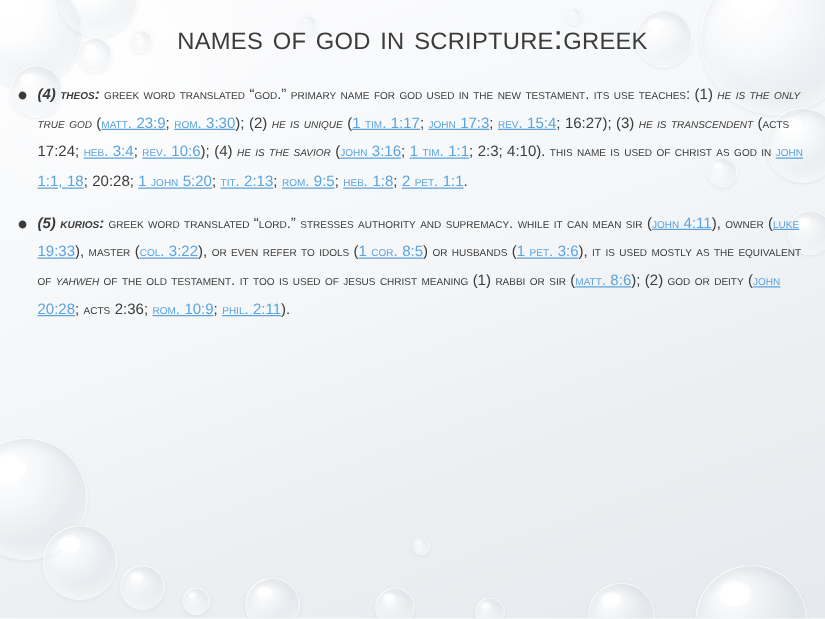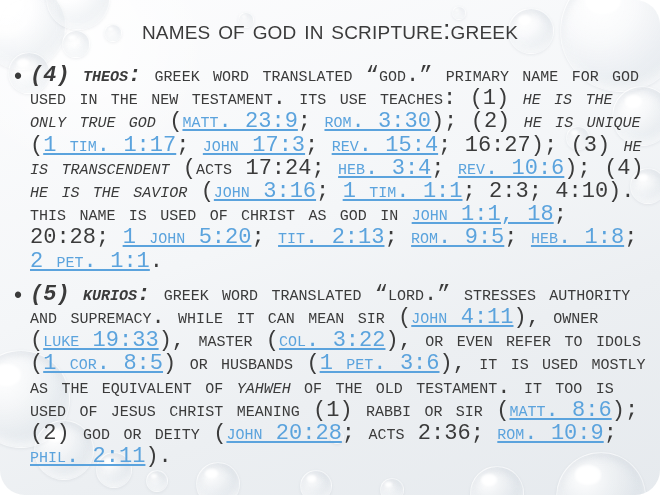--- a/index.html
+++ b/index.html
@@ -15,21 +15,20 @@
   }
   .slide {
     position: relative;
     width: 660px;
     height: 495px;
     background:
       radial-gradient(circle at 12% 8%, rgba(255,255,255,0.95) 0%, rgba(240,243,246,0.0) 18%),
       linear-gradient(160deg, #fdfdfe 0%, #f4f6f8 45%, #eceff2 70%, #e6eaee 100%);
     overflow: hidden;
     box-sizing: border-box;
-    border-radius: 25px;
   }
   
   .bubbles {
     position: absolute;
     inset: 0;
     pointer-events: none;
   }
   .bubble {
     position: absolute;
     border-radius: 50%;
@@ -81,28 +80,27 @@
   .bullet-dot {
     flex: 0 0 auto;
     width: 16px;
     font-size: 23px;
     line-height: 23px;
     color: #3b3b3b;
     padding-top: 1px;
   }
   .para {
     flex: 1 1 auto;
-    font-size: 22px;
+    font-size: 12px;
     line-height: 23.2px;
     color: #3b3b3b;
     font-variant: small-caps;
     text-transform: lowercase;
     text-align: left;
     word-spacing: 0.2px;
-    font-family: Liberation Mono, monospace;
   }
   .para b { font-weight: 700; font-style: italic; }
   .para i { font-style: italic; }
   .lnk {
     color: #5ba3dd;
     text-decoration: underline;
     cursor: pointer;
   }
 </style>
 </head>

